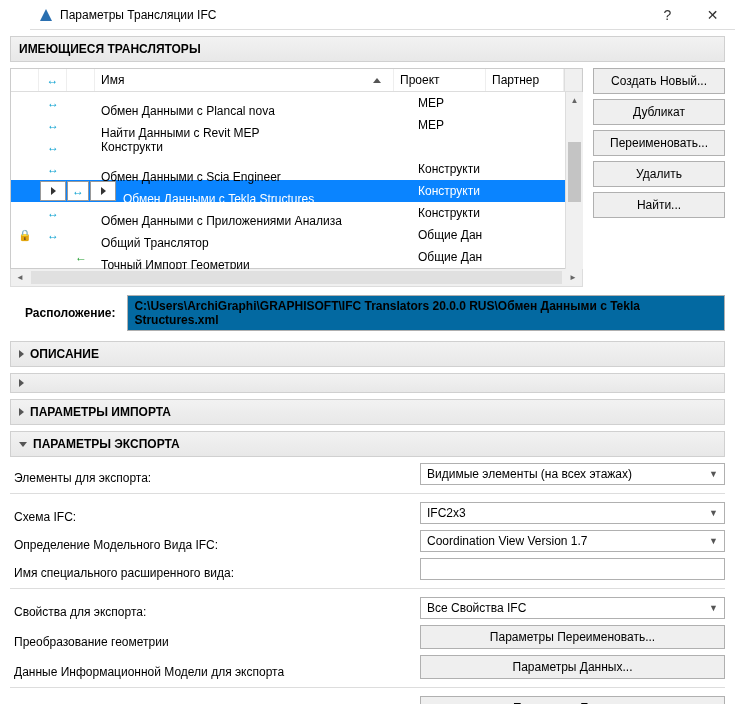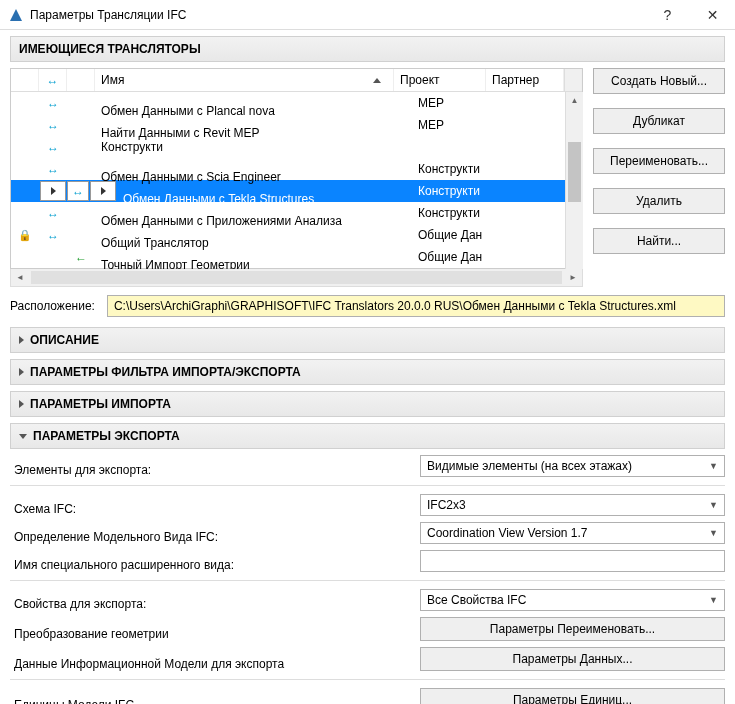--- a/index.html
+++ b/index.html
@@ -1,17 +1,17 @@
 <!DOCTYPE html>
 <html><head>
 <meta charset="utf-8">
 <style>
 * { box-sizing: border-box; margin: 0; padding: 0; }
 body { font-family: "Segoe UI", Tahoma, sans-serif; font-size: 12px; background: #fff; color: #000; width: 735px; height: 704px; overflow: hidden; }
-.titlebar { height: 30px; display: flex; align-items: center; padding: 0 0 0 8px; border-bottom: 1px solid #ddd; }
+.titlebar { height: 30px; display: flex; align-items: center; padding: 0 0 0 8px; border-bottom: 1px solid #ddd; margin-left: 30px; }
 .titlebar-icon { width: 16px; height: 16px; margin-right: 6px; }
 .titlebar-text { flex: 1; }
 .titlebar-btn { width: 45px; height: 30px; display: flex; align-items: center; justify-content: center; font-size: 14px; color: #333; }
 .content { padding: 6px 10px 10px 10px; }
 .section-bar { background: linear-gradient(#f2f2f2, #e8e8e8); border: 1px solid #d0d0d0; padding: 5px 8px; font-weight: bold; margin-bottom: 6px; display: flex; align-items: center; gap: 6px; }
 .chev { display: inline-block; width: 0; height: 0; }
 .chev.right { border-top: 4px solid transparent; border-bottom: 4px solid transparent; border-left: 5px solid #555; }
 .chev.down { border-left: 4px solid transparent; border-right: 4px solid transparent; border-top: 5px solid #555; }
 .grid-area { display: flex; gap: 10px; margin-bottom: 8px; }
 .grid-wrap { flex: 1; position: relative; }
@@ -42,24 +42,24 @@
 .vscroll { position: absolute; right: 0; top: 24px; bottom: 0; width: 18px; background: #f0f0f0; border-left: 1px solid #ddd; }
 .vscroll .thumb { position: absolute; left: 2px; right: 2px; top: 50px; height: 60px; background: #c4c4c4; }
 .vscroll .arrow-up, .vscroll .arrow-down { position: absolute; left: 0; right: 0; height: 18px; text-align: center; color: #666; font-size: 8px; line-height: 18px; }
 .vscroll .arrow-up { top: 0; }
 .vscroll .arrow-down { bottom: 0; }
 .hscroll { height: 18px; background: #f0f0f0; border: 1px solid #ddd; border-top: none; position: relative; }
 .hscroll .arrow-l, .hscroll .arrow-r { position: absolute; top: 0; width: 18px; height: 18px; text-align: center; color: #666; font-size: 8px; line-height: 18px; }
 .hscroll .arrow-l { left: 0; }
 .hscroll .arrow-r { right: 0; }
 .hscroll .thumb-h { position: absolute; top: 2px; bottom: 2px; left: 20px; right: 20px; background: #e0e0e0; }
-.side-btns { width: 132px; display: flex; flex-direction: column; gap: 14px; }
+.side-btns { width: 132px; display: flex; flex-direction: column; gap: 5px; }
 .btn { background: #efefef; border: 1px solid #b0b0b0; padding: 5px 8px; text-align: center; cursor: default; }
-.loc-row { display: flex; align-items: center; gap: 12px; margin: 6px 0 10px 0; }
-.loc-input { flex: 1; border: 1px solid #b0b0b0; padding: 3px 6px; background: #fef9c3; }
+.loc-row { display: flex; align-items: center; gap: 12px; margin: 6px 0 10px 15px; font-weight: bold; }
+.loc-input { flex: 1; border: 1px solid #b0b0b0; padding: 3px 6px; background: #0369a1; }
 .form-row { display: flex; align-items: flex-end; margin: 6px 0; }
 .form-label { width: 410px; padding-left: 4px; }
 .form-ctrl { flex: 1; }
 .select { width: 100%; border: 1px solid #b0b0b0; padding: 3px 6px; background: #fff; position: relative; display: flex; justify-content: space-between; align-items: center; }
 .select .dd { color: #555; font-size: 9px; }
 .wide-btn { width: 100%; background: #efefef; border: 1px solid #b0b0b0; padding: 4px 8px; text-align: center; }
 .text-input { width: 100%; border: 1px solid #b0b0b0; padding: 3px 6px; background: #fff; height: 22px; }
 .divider { height: 1px; background: #ddd; margin: 8px 0; }
 .lock-icon { font-size: 11px; color: #666; }
 .play-icon { display:inline-block; width:0; height:0; border-top:4px solid transparent; border-bottom:4px solid transparent; border-left:5px solid #333; }
@@ -192,21 +192,20 @@
     <span>Расположение:</span>
     <div class="loc-input">C:\Users\ArchiGraphi\GRAPHISOFT\IFC Translators 20.0.0 RUS\Обмен Данными с Tekla Structures.xml</div>
   </div>
 
   <div class="section-bar">
     <span class="chev right"></span>
     <span>ОПИСАНИЕ</span>
   </div>
   <div class="section-bar">
     <span class="chev right"></span>
-    <span>ПАРАМЕТРЫ ФИЛЬТРА ИМПОРТА/ЭКСПОРТА</span>
   </div>
   <div class="section-bar">
     <span class="chev right"></span>
     <span>ПАРАМЕТРЫ ИМПОРТА</span>
   </div>
   <div class="section-bar">
     <span class="chev down"></span>
     <span>ПАРАМЕТРЫ ЭКСПОРТА</span>
   </div>
 

